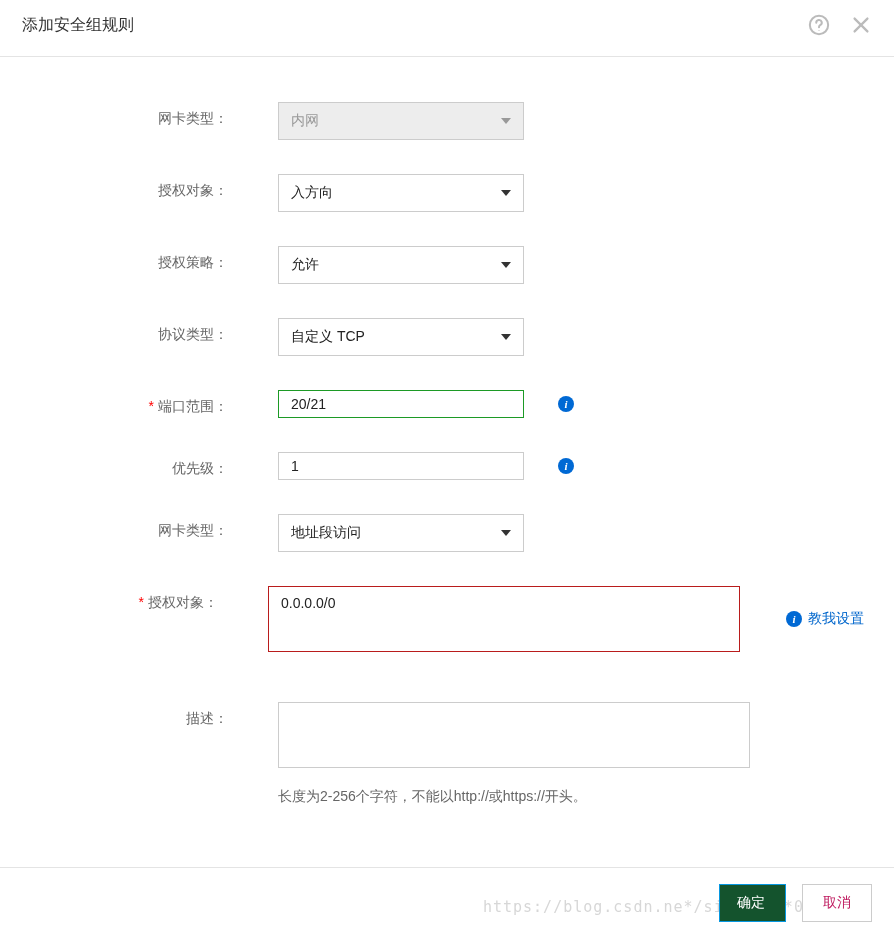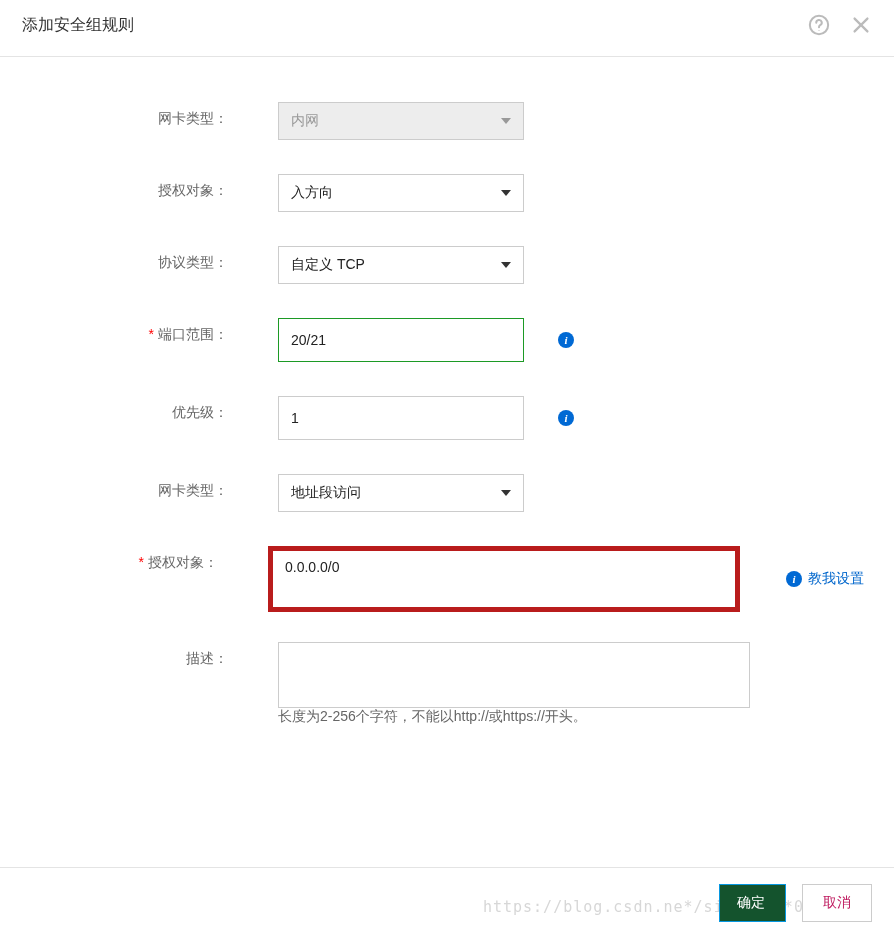--- a/index.html
+++ b/index.html
@@ -46,21 +46,21 @@
     }
     .form-container {
       padding: 45px 30px 30px 30px;
     }
     .form-row {
       display: flex;
       align-items: flex-start;
       margin-bottom: 34px;
     }
     .form-row.textarea-row {
-      margin-bottom: 0;
+      margin-bottom: 20px;
     }
     .form-label {
       width: 200px;
       text-align: right;
       color: #666;
       padding-top: 8px;
       padding-right: 2px;
     }
     .required-mark {
       color: #f00;
@@ -98,21 +98,21 @@
       height: 0;
       border-left: 5px solid transparent;
       border-right: 5px solid transparent;
       border-top: 6px solid #333;
     }
     .select.disabled .select-arrow {
       border-top-color: #999;
     }
     .input {
       width: 246px;
-      height: 44px;
+      height: 28px;
       border: 1px solid #ccc;
       padding: 0 12px;
       font-size: 14px;
       font-family: inherit;
       color: #222;
       outline: none;
     }
     .input.highlight {
       border: 1px solid #1c9a25;
     }
@@ -121,21 +121,21 @@
       height: 66px;
       border: 1px solid #ccc;
       padding: 8px 12px;
       font-size: 14px;
       font-family: inherit;
       resize: none;
       outline: none;
       color: #222;
     }
     .textarea.highlight {
-      border: 5px solid #b91c1c;
+      border: 1px solid #b91c1c;
     }
     .info-icon {
       margin-left: 34px;
       width: 16px;
       height: 16px;
       border-radius: 50%;
       background: #0069d4;
       color: #fff;
       display: inline-flex;
       align-items: center;
@@ -244,20 +244,29 @@
   <div class="form-row">
     <div class="form-label">授权对象：</div>
     <div class="form-control">
       <div class="select">
         <span>入方向</span>
         <span class="select-arrow"></span>
       </div>
     </div>
   </div>
 
+  <div class="form-row">
+    <div class="form-label">授权策略：</div>
+    <div class="form-control">
+      <div class="select">
+        <span>允许</span>
+        <span class="select-arrow"></span>
+      </div>
+    </div>
+  </div>
 
   <div class="form-row">
     <div class="form-label">协议类型：</div>
     <div class="form-control">
       <div class="select">
         <span>自定义 TCP</span>
         <span class="select-arrow"></span>
       </div>
     </div>
   </div>

